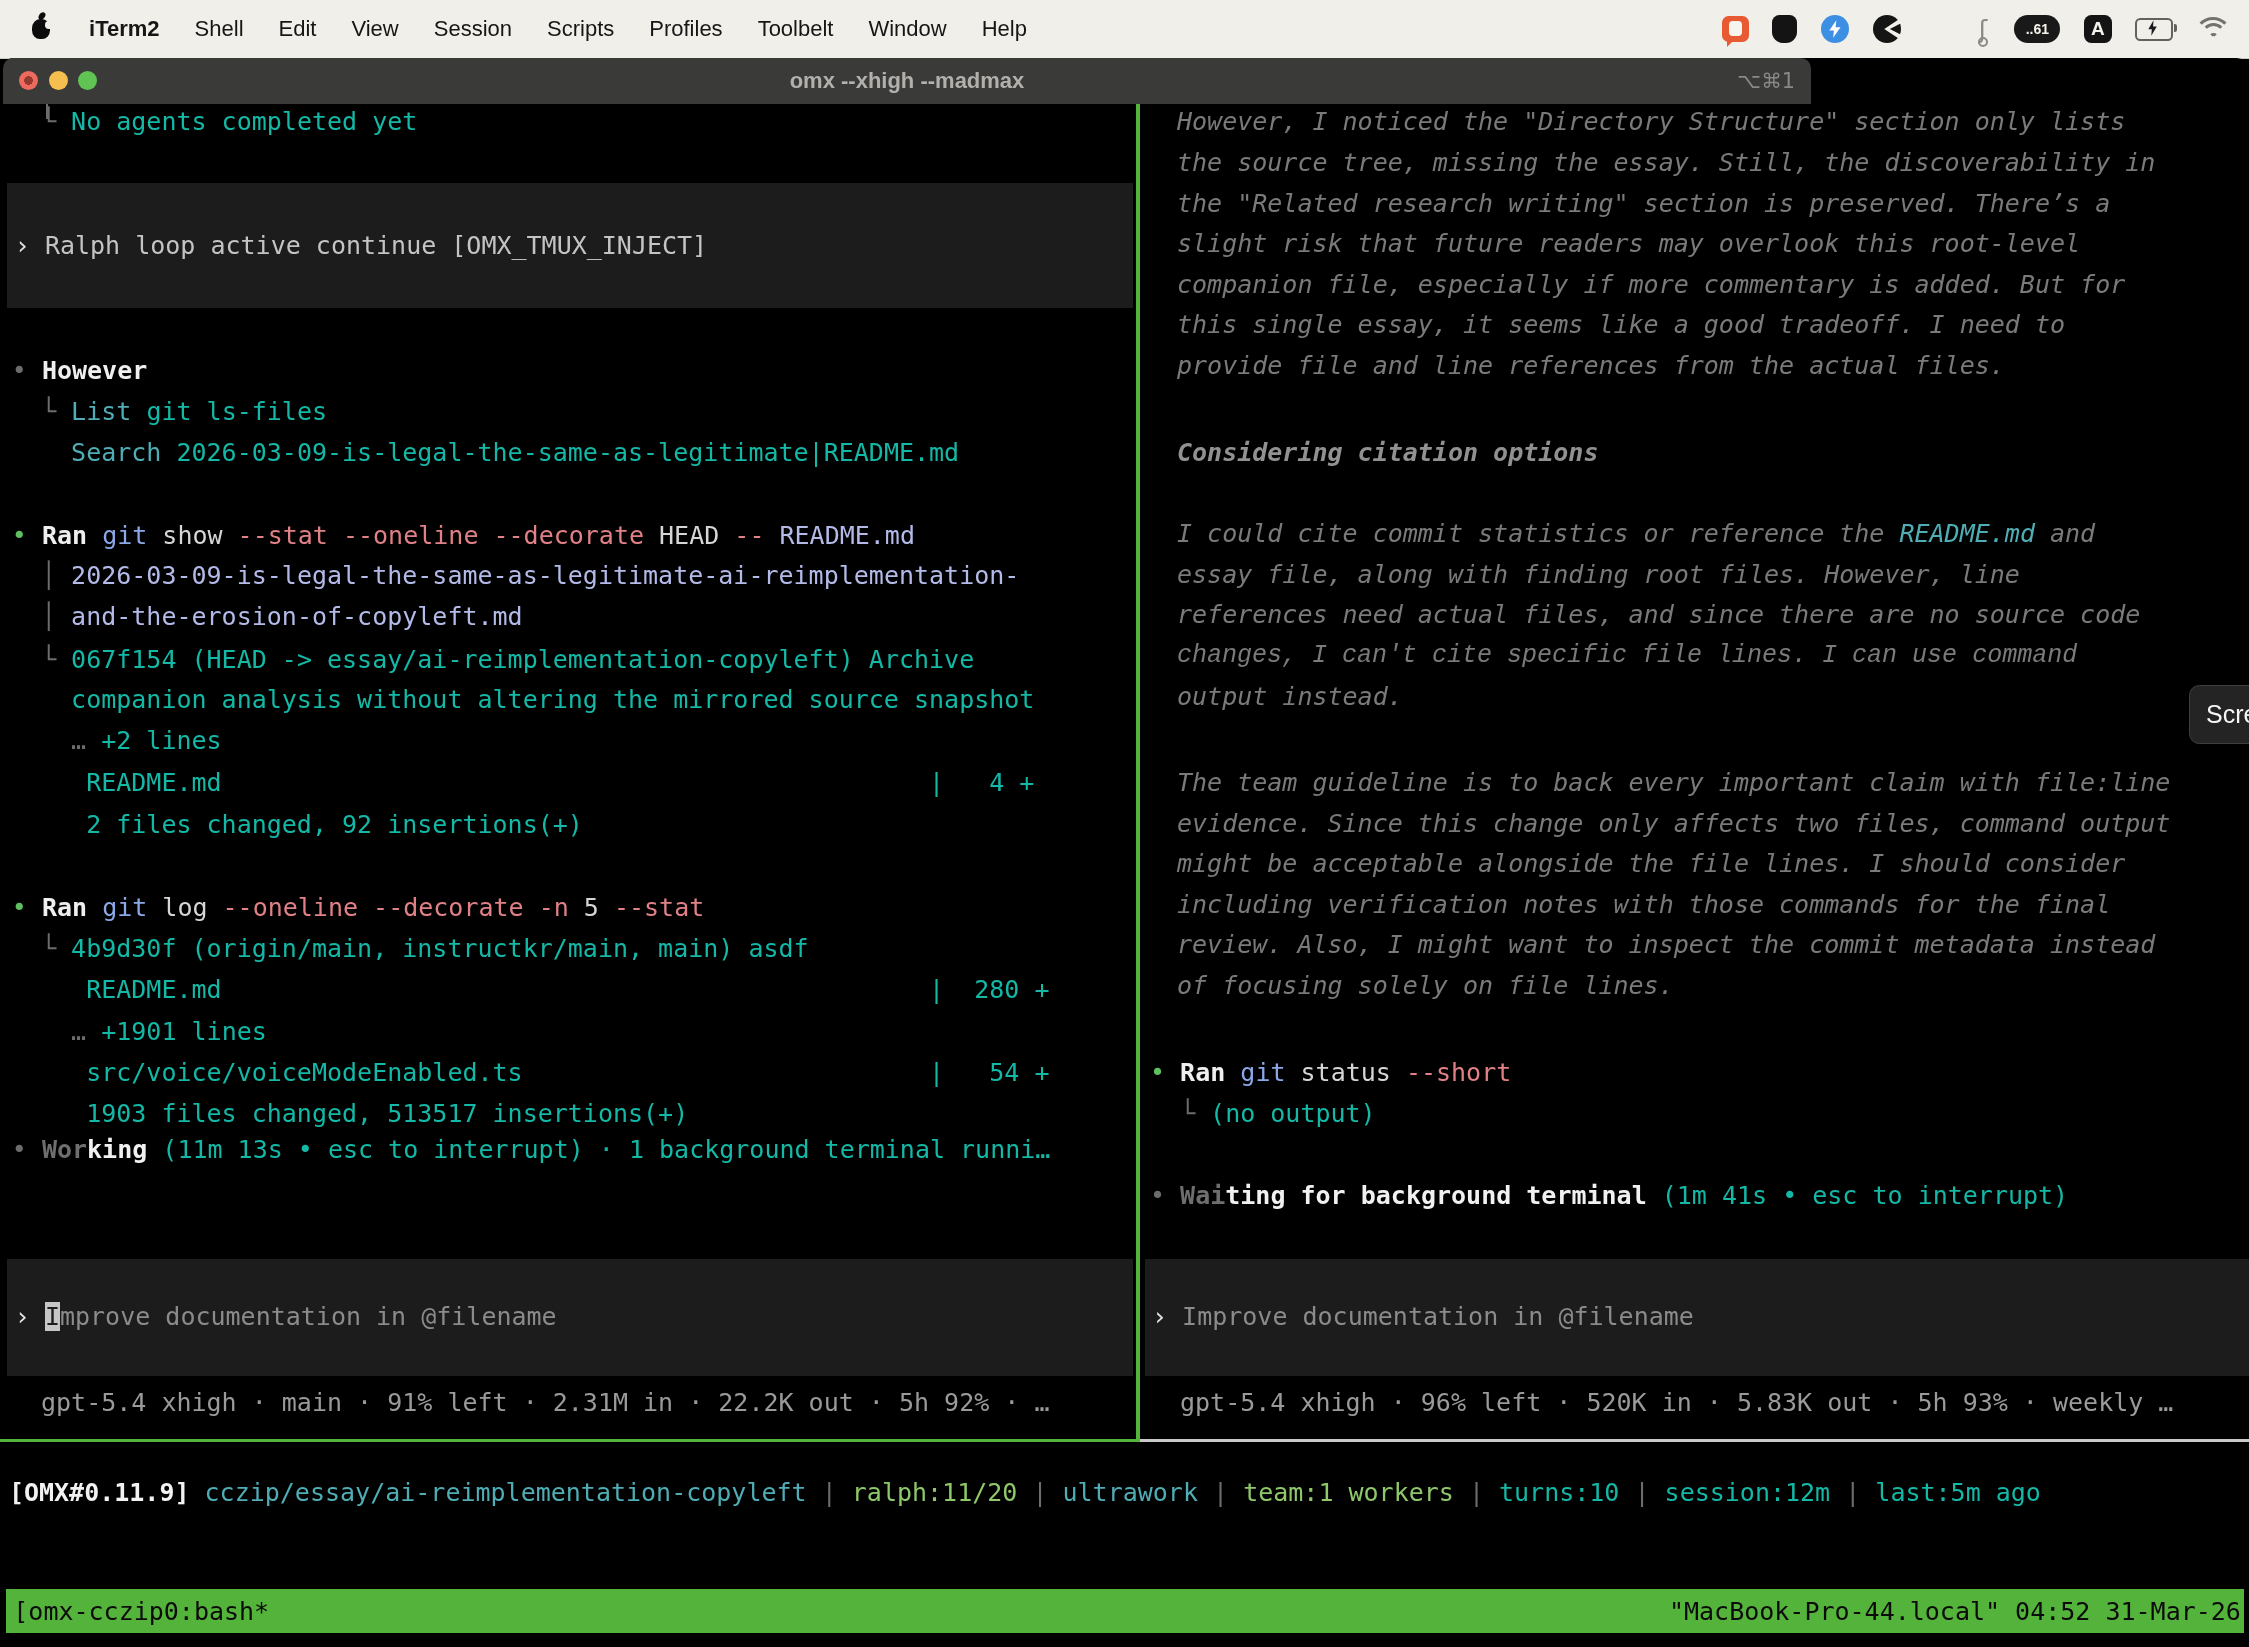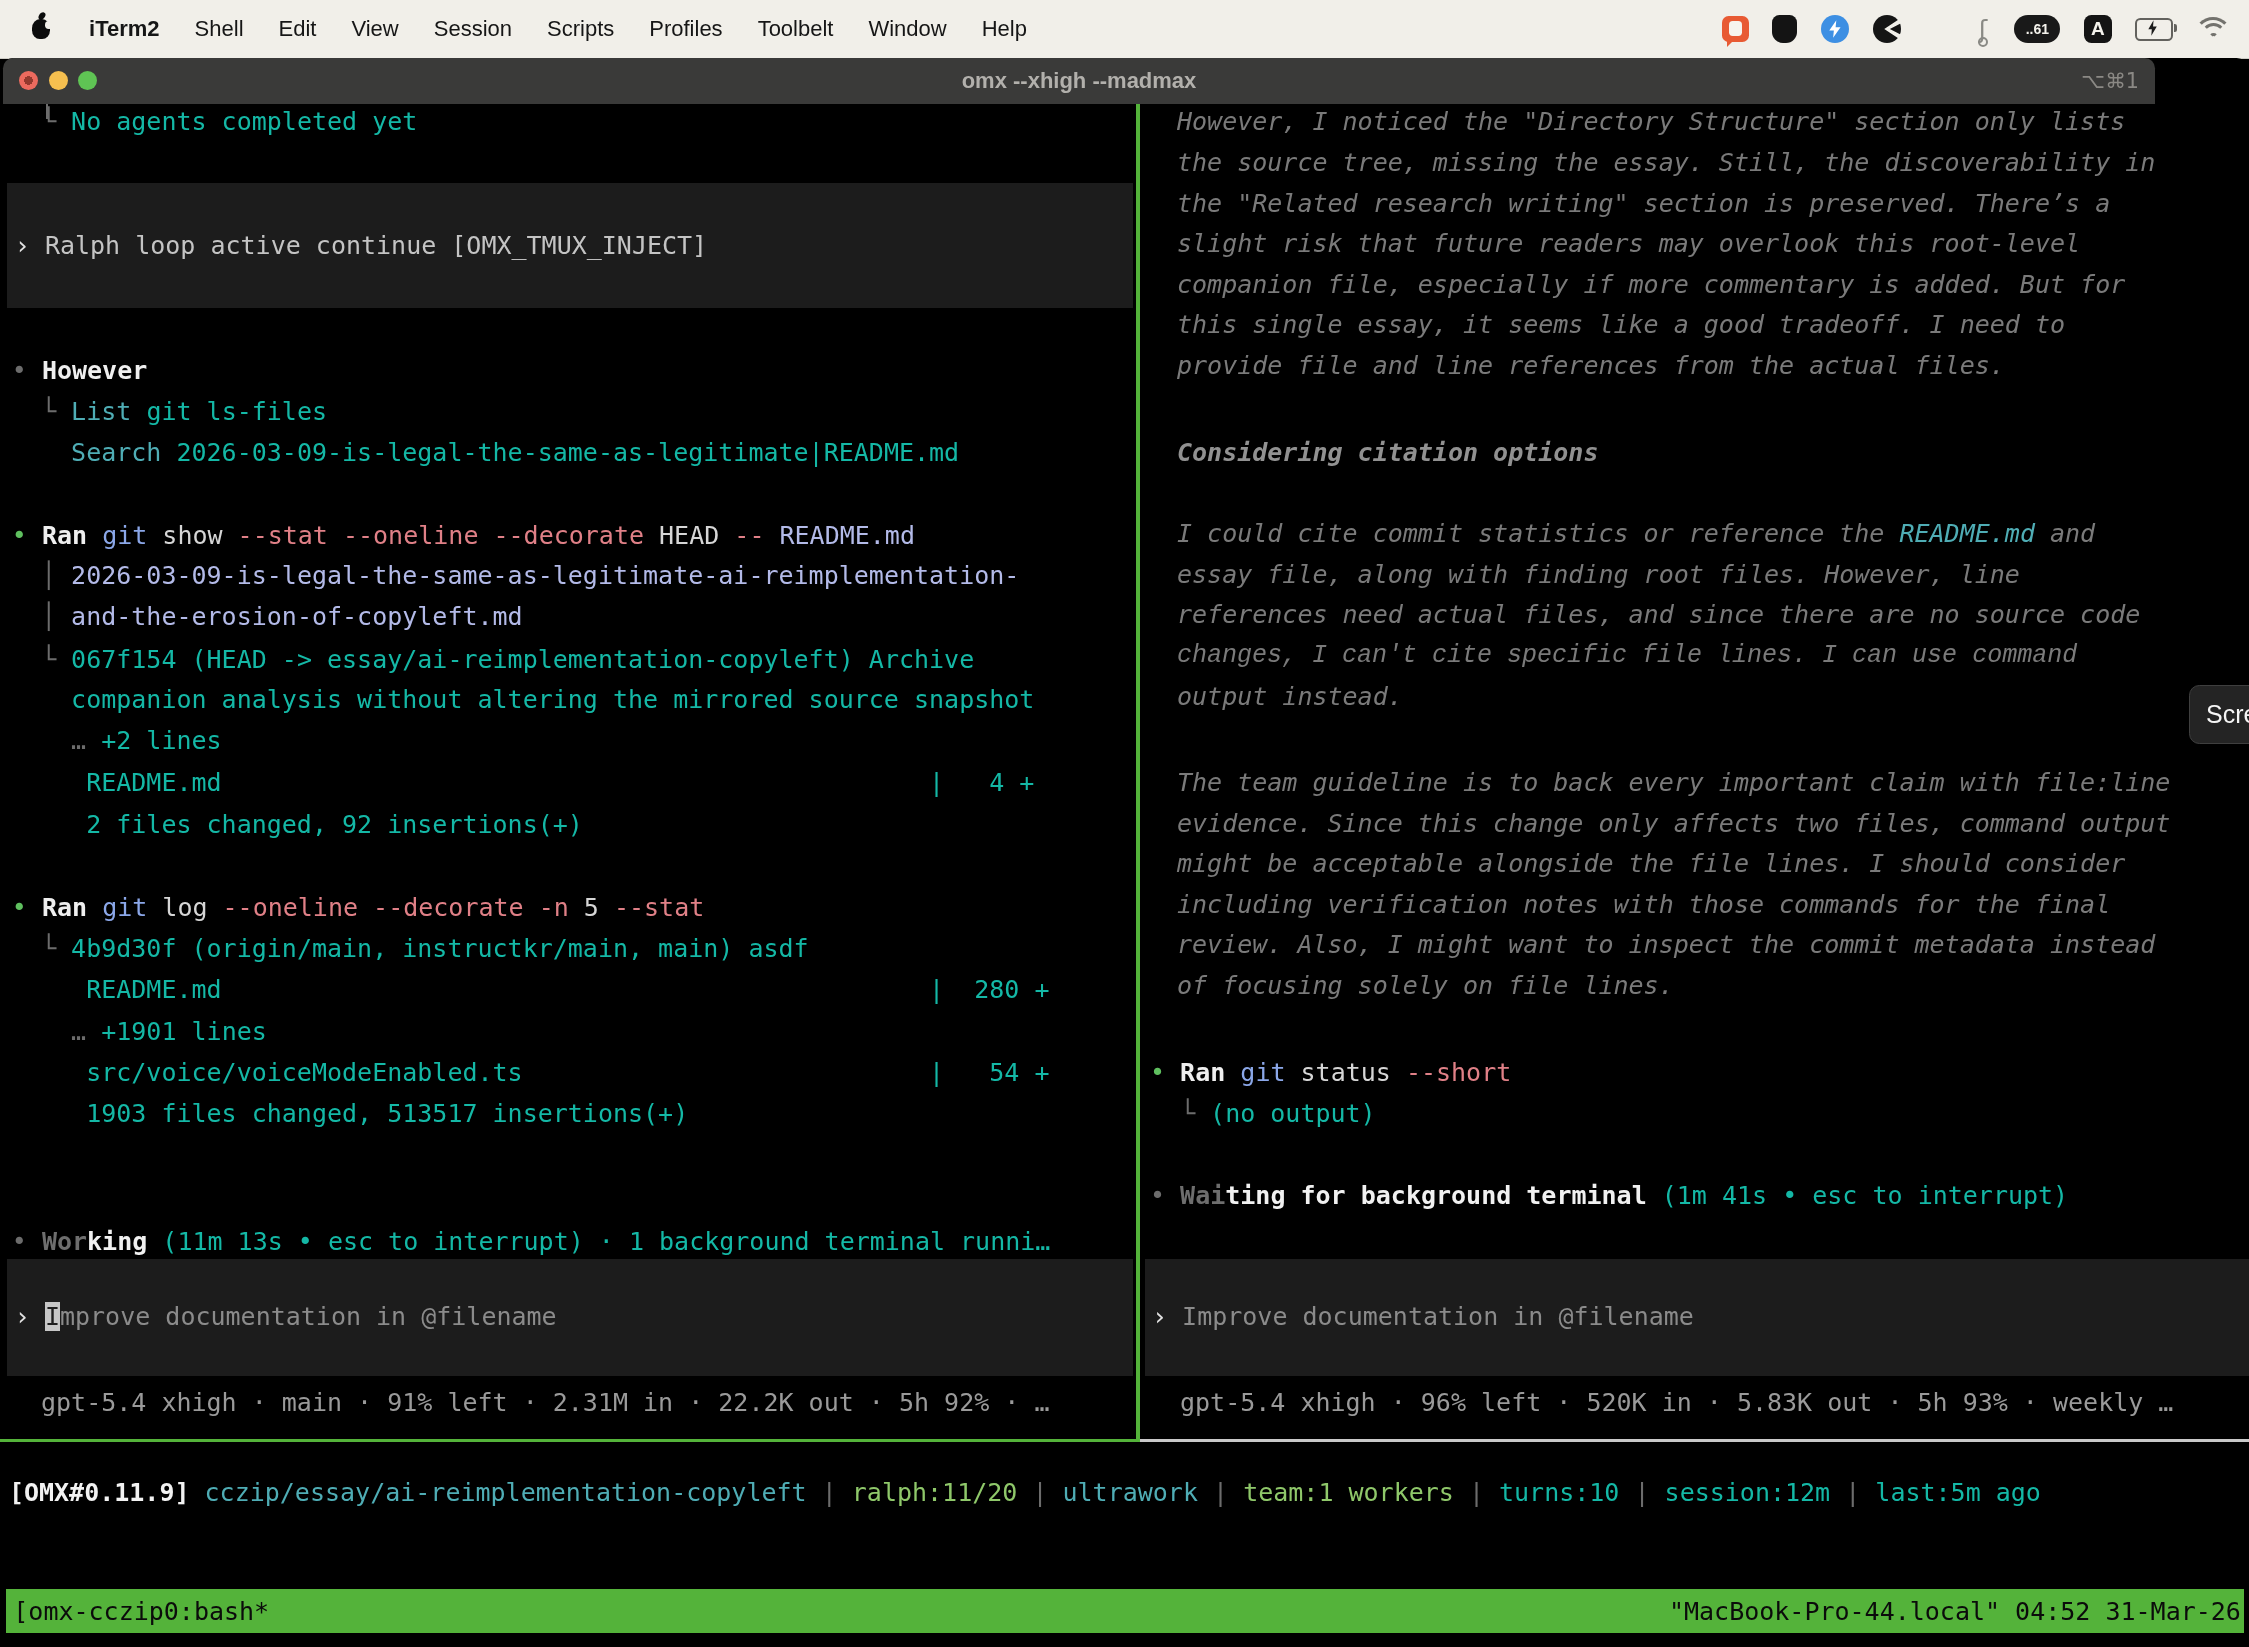--- a/index.html
+++ b/index.html
@@ -47,21 +47,21 @@
      clip-path:polygon(58% 0%,16% 58%,44% 58%,40% 100%,84% 40%,54% 40%);}
   .wifi{position:relative;width:34px;height:25px;}
   .wifi i{position:absolute;left:50%;border-style:solid;border-color:#73726d transparent transparent transparent;border-radius:50%;}
   .w1{width:32px;height:32px;border-width:3.7px;bottom:-13.3px;margin-left:-20px;}
   .w2{width:19px;height:19px;border-width:3.7px;bottom:-6.6px;margin-left:-13.3px;}
   .w3{width:3px;height:3px;border-width:3.7px;bottom:-0.7px;margin-left:-5.2px;}
 
   
   #window{position:absolute;top:58px;left:3px;width:2244px;height:1590px;background:#000;
      border-radius:10.3px 10.3px 0 0;}
-  #titlebar{position:absolute;top:58px;left:3px;width:2152px;height:46px;background:#3a3a39;
+  #titlebar{position:absolute;top:58px;left:3px;width:1808px;height:46px;background:#3a3a39;
      border-radius:10.3px 10.3px 0 0;z-index:5;}
   .tl-btn{position:absolute;top:13.3px;width:19px;height:19px;border-radius:50%;}
   #btn-close{left:16px;background:radial-gradient(circle at 50% 50%,#93392e 0 4.4px,#ec6a5e 4.4px);}
   #btn-min{left:46px;background:#f5bf4f;}
   #btn-zoom{left:75px;background:#5fc454;}
   #win-title{position:absolute;top:0;left:0;width:100%;height:46px;display:flex;align-items:center;justify-content:center;
      font-family:"Liberation Sans",sans-serif;font-weight:700;font-size:22px;color:#b2b0ac;}
   #win-shortcut{position:absolute;right:16px;top:0;height:46px;display:flex;align-items:center;
      font-family:"DejaVu Sans",sans-serif;font-size:20.7px;color:#8b8985;}
 
@@ -186,21 +186,21 @@
     <div class="tl" style="top: 678px; left: 41px;"><span class="s-fg">  companion analysis without altering the mirrored source snapshot</span></div>
     <div class="tl" style="top: 719px; left: 41px;"><span class="s-fg">  </span><span class="s-dim">… </span><span class="s-fg">+2 lines</span></div>
     <div class="tl" style="top: 761px; left: 41px;"><span class="s-fg">   README.md                                               |   4 +</span></div>
     <div class="tl" style="top: 803px; left: 41px;"><span class="s-fg">   2 files changed, 92 insertions(+)</span></div>
     <div class="tl" style="top: 886px; left: 11.8px;"><span class="s-grn">• </span><span class="s-w">Ran </span><span class="s-blue">git </span><span class="s-fg2">log </span><span class="s-red">--oneline </span><span class="s-red">--decorate </span><span class="s-red">-n </span><span class="s-fg2">5 </span><span class="s-red">--stat</span></div>
     <div class="tl" style="top: 927px; left: 41px;"><span class="s-dim">└ </span><span class="s-fg">4b9d30f (origin/main, instructkr/main, main) asdf</span></div>
     <div class="tl" style="top: 968px; left: 41px;"><span class="s-fg">   README.md                                               |  280 +</span></div>
     <div class="tl" style="top: 1010px; left: 41px;"><span class="s-fg">  </span><span class="s-dim">… </span><span class="s-fg">+1901 lines</span></div>
     <div class="tl" style="top: 1051px; left: 41px;"><span class="s-fg">   src/voice/voiceModeEnabled.ts                           |   54 +</span></div>
     <div class="tl" style="top: 1092px; left: 41px; text-align: right;"><span class="s-fg">   1903 files changed, 513517 insertions(+)</span></div>
-    <div class="tl" style="top: 1220px; left: 11.8px;"><span class="s-dim">• </span><span class="s-shd">Wor</span><span class="s-shb">king</span><span class="s-fg"> (11m 13s • esc to interrupt) · 1 background terminal runni…</span></div>
+    <div class="tl" style="top: 1128px; left: 11.8px;"><span class="s-dim">• </span><span class="s-shd">Wor</span><span class="s-shb">king</span><span class="s-fg"> (11m 13s • esc to interrupt) · 1 background terminal runni…</span></div>
     <div class="tl" style="top: 1295px; left: 14.8px;"><span class="s-wht">› </span><span class="s-cur">I</span><span class="s-ph">mprove documentation in @filename</span></div>
     <div class="tl" style="top: 1381px; left: 41px;"><span class="s-st">gpt-5.4 xhigh · main · 91% left · 2.31M in · 22.2K out · 5h 92% · …</span></div>
   </div>
 <div id="right-pane">
     <div class="tl" style="top: 100px; left: 1177px;"><span class="s-it">However, I noticed the "Directory Structure" section only lists</span></div>
     <div class="tl" style="top: 141px; left: 1177px;"><span class="s-it">the source tree, missing the essay. Still, the discoverability in</span></div>
     <div class="tl" style="top: 182px; left: 1177px;"><span class="s-it">the "Related research writing" section is preserved. There’s a</span></div>
     <div class="tl" style="top: 222px; left: 1177px;"><span class="s-it">slight risk that future readers may overlook this root-level</span></div>
     <div class="tl" style="top: 263px; left: 1177px;"><span class="s-it">companion file, especially if more commentary is added. But for</span></div>
     <div class="tl" style="top: 303px; left: 1177px;"><span class="s-it">this single essay, it seems like a good tradeoff. I need to</span></div>

